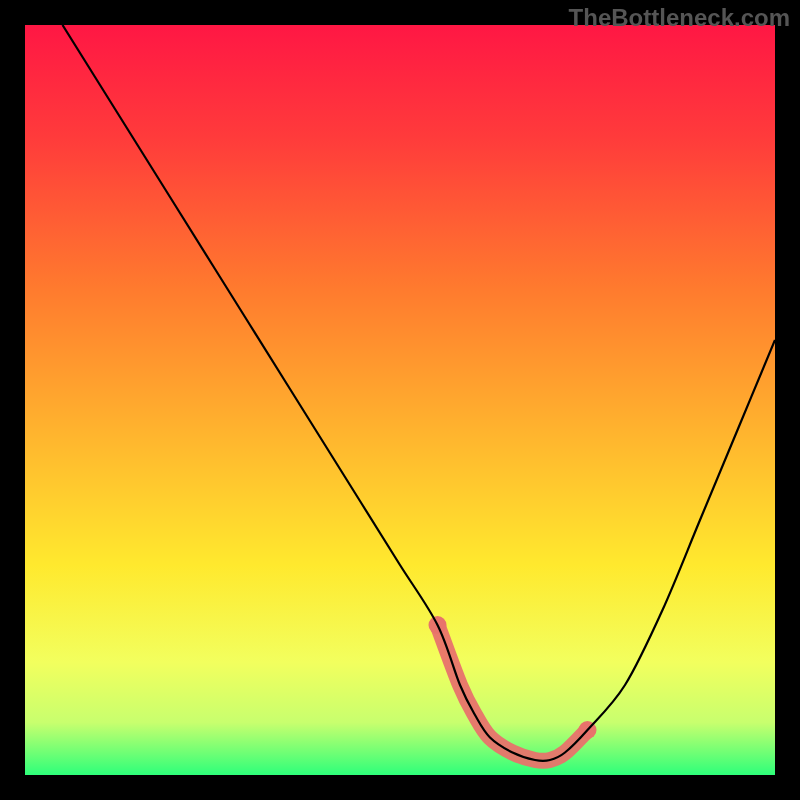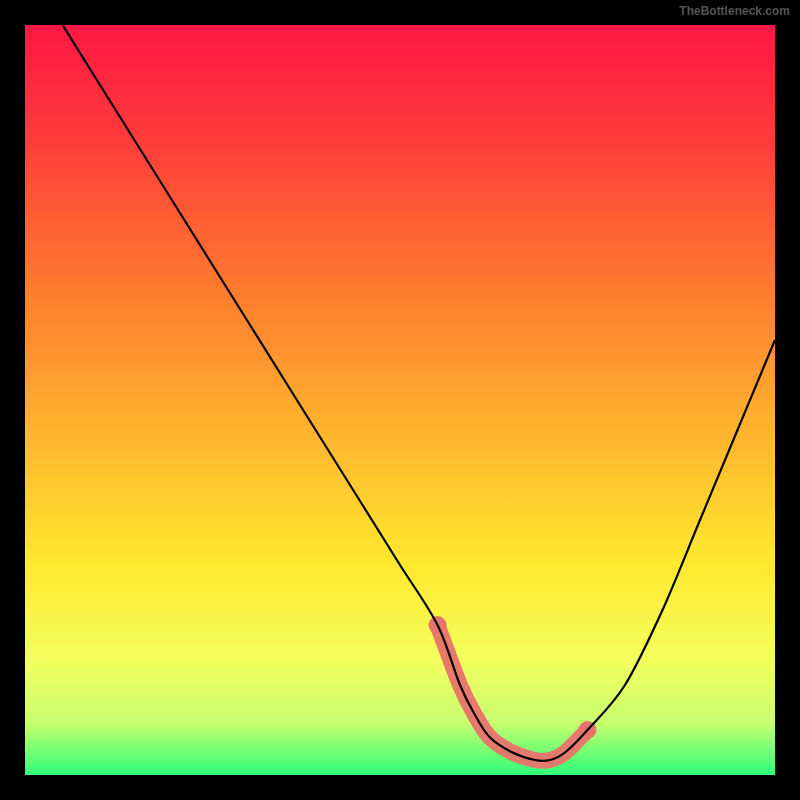--- a/index.html
+++ b/index.html
@@ -16,21 +16,21 @@
     left: 25px;
     top: 25px;
     width: 750px;
     height: 750px;
   }
   .watermark {
     position: absolute;
     top: 4px;
     right: 10px;
     color: #555;
-    font-size: 12px;
+    font-size: 24px;
     font-weight: bold;
     z-index: 10;
   }
   svg { display: block; }
 </style>
 </head>
 <body>
 
 <div class="chart-container">
   <div class="watermark">TheBottleneck.com</div>

